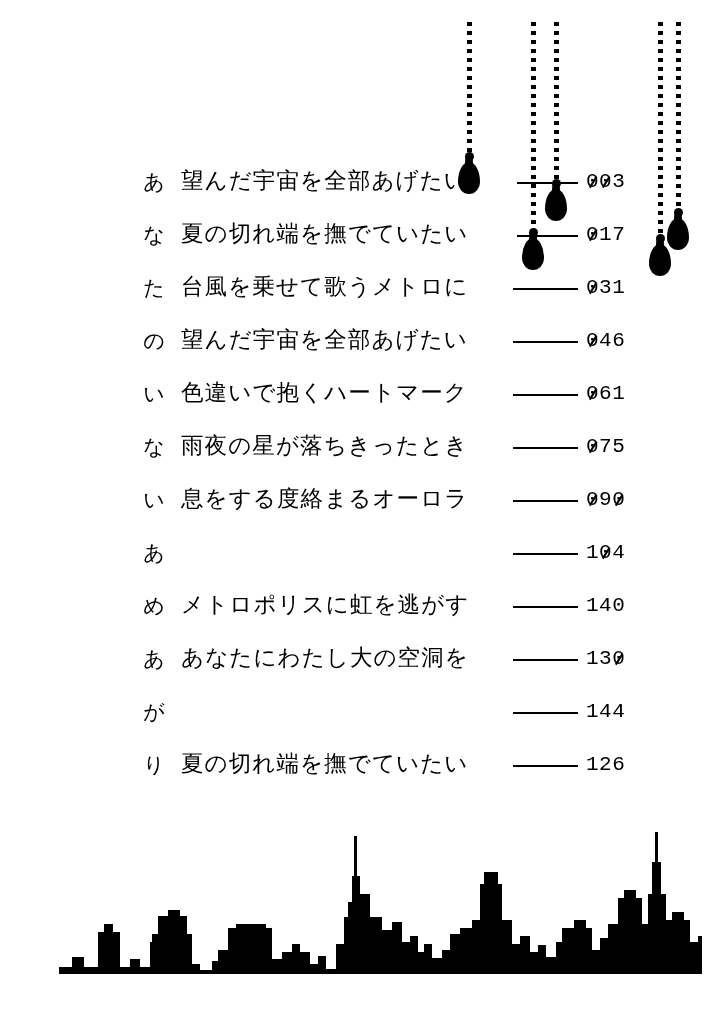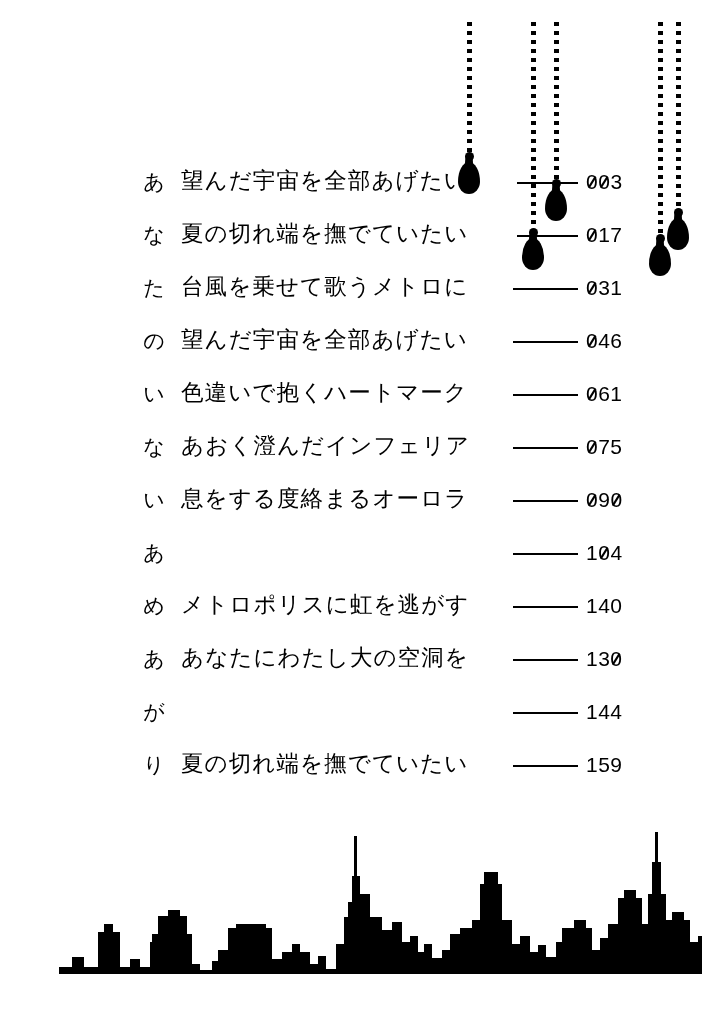--- a/index.html
+++ b/index.html
@@ -101,21 +101,21 @@
     height: 0;
     border-top: 2px solid #000000;
     top: 50%;
   }
   .row-page {
     position: absolute;
     left: 586px;
     font-size: 21px;
     line-height: 1;
     letter-spacing: 0.5px;
-    font-family: Liberation Sans, sans-serif;
+    font-family: Liberation Mono, monospace;
   }
   .zero-slash { position: relative; display: inline-block; }
 
   
   #skyline {
     position: absolute;
     left: 0;
     bottom: 0;
     width: 724px;
     height: 200px;
@@ -180,21 +180,21 @@
         <div class="row-page"><span class="zero-slash">0<span style="position: absolute; left: 50%; top: 50%; width: 13px; height: 1.6px; background: rgb(0, 0, 0); transform: translate(-50%, -50%) rotate(-58deg);"></span></span>46</div>
       </div>
       <div class="toc-row">
         <div class="row-index">い</div>
         <div class="row-title">色違いで抱くハートマーク</div>
         <div class="row-leader" style="left: 513px; width: 65px;"></div>
         <div class="row-page"><span class="zero-slash">0<span style="position: absolute; left: 50%; top: 50%; width: 13px; height: 1.6px; background: rgb(0, 0, 0); transform: translate(-50%, -50%) rotate(-58deg);"></span></span>61</div>
       </div>
       <div class="toc-row">
         <div class="row-index">な</div>
-        <div class="row-title">あおく澄んだインフェリア</div>
+        <div class="row-title">雨夜の星が落ちきったとき</div>
         <div class="row-leader" style="left: 513px; width: 65px;"></div>
         <div class="row-page"><span class="zero-slash">0<span style="position: absolute; left: 50%; top: 50%; width: 13px; height: 1.6px; background: rgb(0, 0, 0); transform: translate(-50%, -50%) rotate(-58deg);"></span></span>75</div>
       </div>
       <div class="toc-row">
         <div class="row-index">い</div>
         <div class="row-title">息をする度絡まるオーロラ</div>
         <div class="row-leader" style="left: 513px; width: 65px;"></div>
         <div class="row-page"><span class="zero-slash">0<span style="position: absolute; left: 50%; top: 50%; width: 13px; height: 1.6px; background: rgb(0, 0, 0); transform: translate(-50%, -50%) rotate(-58deg);"></span></span>9<span class="zero-slash">0<span style="position: absolute; left: 50%; top: 50%; width: 13px; height: 1.6px; background: rgb(0, 0, 0); transform: translate(-50%, -50%) rotate(-58deg);"></span></span></div>
       </div>
       <div class="toc-row">
@@ -216,21 +216,21 @@
       </div>
       <div class="toc-row">
         <div class="row-index">が</div>
         <div class="row-leader" style="left: 513px; width: 65px;"></div>
         <div class="row-page">144</div>
       </div>
       <div class="toc-row">
         <div class="row-index">り</div>
         <div class="row-title">夏の切れ端を撫でていたい</div>
         <div class="row-leader" style="left: 513px; width: 65px;"></div>
-        <div class="row-page">159</div>
+        <div class="row-page">126</div>
       </div>
     </div>
 
   <svg id="skyline" viewBox="0 0 724 200" preserveAspectRatio="none" xmlns="http://www.w3.org/2000/svg">
     <path fill="#000000" d="
       M59,150 L59,143 L72,143 L72,133 L84,133 L84,143 L98,143 L98,108 L104,108
       L104,100 L113,100 L113,108 L120,108 L120,143 L130,143 L130,135 L140,135
       L140,143 L150,143 L150,118 L152,118 L152,110 L158,110 L158,92 L168,92
       L168,86 L180,86 L180,92 L187,92 L187,110 L192,110 L192,140 L200,140
       L200,146 L212,146 L212,137 L218,137 L218,126 L228,126 L228,104 L236,104

